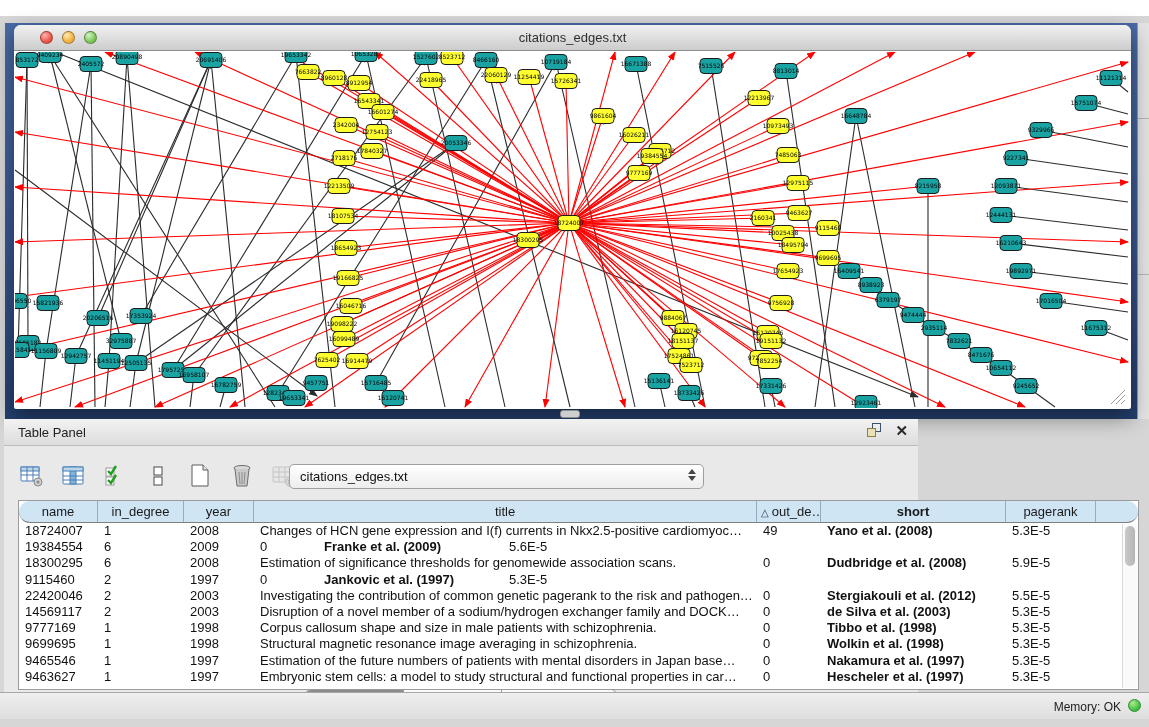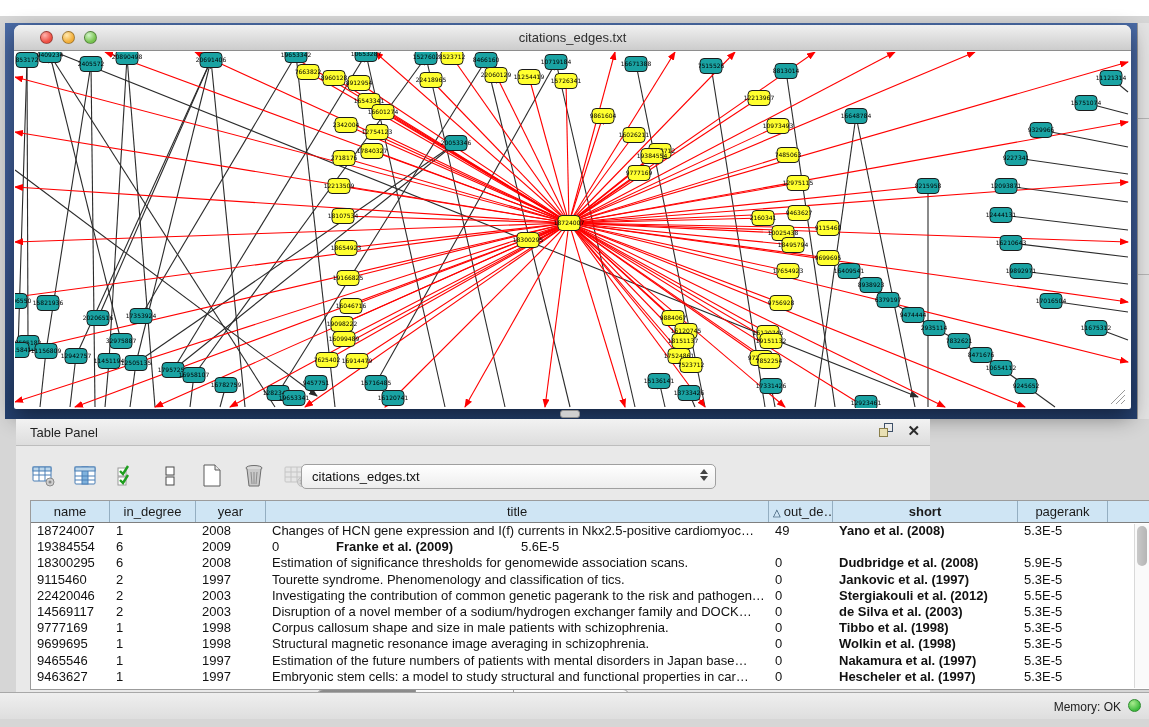--- a/index.html
+++ b/index.html
@@ -24,40 +24,40 @@
   .light.yellow{ background:radial-gradient(circle at 35% 30%, #ffe9b0, #f5b downgrade); }
   .light.yellow{ background:radial-gradient(circle at 35% 30%, #ffe9b0, #f2ae38 65%); }
   .light.green { background:radial-gradient(circle at 35% 30%, #d2f5c7, #77c34f 65%); }
   .canvas-wrap { position:absolute; left:1px; top:27px; width:1115px; height:356px; background:#fff; overflow:hidden; }
   svg.net { display:block; }
 
   
   .grabber { position:absolute; left:560px; top:394px; width:20px; height:8px; background:#cfcfcf; border:1px solid #8e8e8e; border-radius:3px; }
 
   
-  .table-panel { position:absolute; left:16px; top:403px; width:914px; height:297px; background:#e9e9e9; }
+  .table-panel { position:absolute; left:4px; top:403px; width:914px; height:297px; background:#e9e9e9; }
   .panel-header { position:relative; height:27px; background:linear-gradient(180deg,#f2f2f2,#ddd); border-bottom:1px solid #bdbdbd; }
   .panel-title { position:absolute; left:14px; top:6px; font-size:13px; color:#222; }
   .panel-btns { position:absolute; right:10px; top:4px; display:flex; gap:12px; align-items:center; }
   .float-icon { position:relative; width:16px; height:15px; }
   .float-icon .back { position:absolute; left:5px; top:0; width:9px; height:9px; border:1px solid #3d5068; background:transparent; }
   .float-icon .front{ position:absolute; left:0; top:5px; width:9px; height:9px; border:1px solid #8a7f4a; background:#e9e0b4; }
   .close-x { font-size:15px; font-weight:bold; color:#2b2b2b; line-height:15px; cursor:default; }
 
   .toolbar { position:absolute; left:14px; top:40px; height:34px; display:flex; align-items:center; gap:14px; }
   .tool { width:28px; height:26px; display:flex; align-items:center; justify-content:center; }
   .fx { font-family:"Liberation Serif", serif; font-style:italic; font-weight:bold; font-size:15px; color:#111; }
   .selector { position:absolute; left:285px; top:45px; width:415px; height:25px; background:linear-gradient(180deg,#ffffff,#ededed);
     border:1px solid #9f9f9f; border-radius:5px; font-size:13px; color:#111; line-height:23px; padding-left:10px; }
   .selector .arrows { position:absolute; right:7px; top:4px; display:flex; flex-direction:column; gap:2px; }
   .selector .up { width:0; height:0; border-left:4px solid transparent; border-right:4px solid transparent; border-bottom:5px solid #444; }
   .selector .dn { width:0; height:0; border-left:4px solid transparent; border-right:4px solid transparent; border-top:5px solid #444; }
 
   .table-wrap { position:absolute; left:14px; top:81px; width:1121px; height:190px; background:#fff; border:1px solid #9b9b9b; }
-  .thead { display:flex; height:22px; background:#cfe5f4; border-bottom:1px solid #7f7f7f; }
+  .thead { display:flex; height:22px; background:#cfe5f4; border-bottom:1px solid #7f7f7f;border-radius:11px; }
   .th { font-size:13px; color:#1a1a1a; text-align:center; line-height:21px; border-right:1px solid #94aec1;
         overflow:hidden; white-space:nowrap; }
   .th.left { text-align:left; padding-left:4px; }
   .sort-tri { font-size:10px; color:#173a56; margin-right:3px; }
   .tbody { position:relative; }
   .tr { display:flex; height:16.2px; }
   .td { font-size:13px; color:#111; line-height:16px; padding-left:6px; overflow:hidden; white-space:nowrap; }
   .c0{width:79px;} .c1{width:86px;} .c2{width:70px;} .c3{width:503px;} .c4{width:64px;} .c5{width:185px;font-weight:bold;} .c6{width:90px;}
   .th.c6{border-right:1px solid #94aec1;}
   .vscroll { position:absolute; right:1px; top:23px; width:15px; height:164px; background:#fafafa; border-left:1px solid #d9d9d9; }
@@ -822,21 +822,20 @@
             <div class="td c2">2008</div>
             <div class="td c3">Estimation of significance thresholds for genomewide association scans.</div>
             <div class="td c4">0</div>
             <div class="td c5">Dudbridge et al. (2008)</div>
             <div class="td c6">5.9E-5</div>
           </div>
           <div class="tr">
             <div class="td c0">9115460</div>
             <div class="td c1">2</div>
             <div class="td c2">1997</div>
-            <div class="td c3">Tourette syndrome. Phenomenology and classification of tics.</div>
             <div class="td c4">0</div>
             <div class="td c5">Jankovic et al. (1997)</div>
             <div class="td c6">5.3E-5</div>
           </div>
           <div class="tr">
             <div class="td c0">22420046</div>
             <div class="td c1">2</div>
             <div class="td c2">2003</div>
             <div class="td c3">Investigating the contribution of common genetic pagerank to the risk and pathogen…</div>
             <div class="td c4">0</div>

